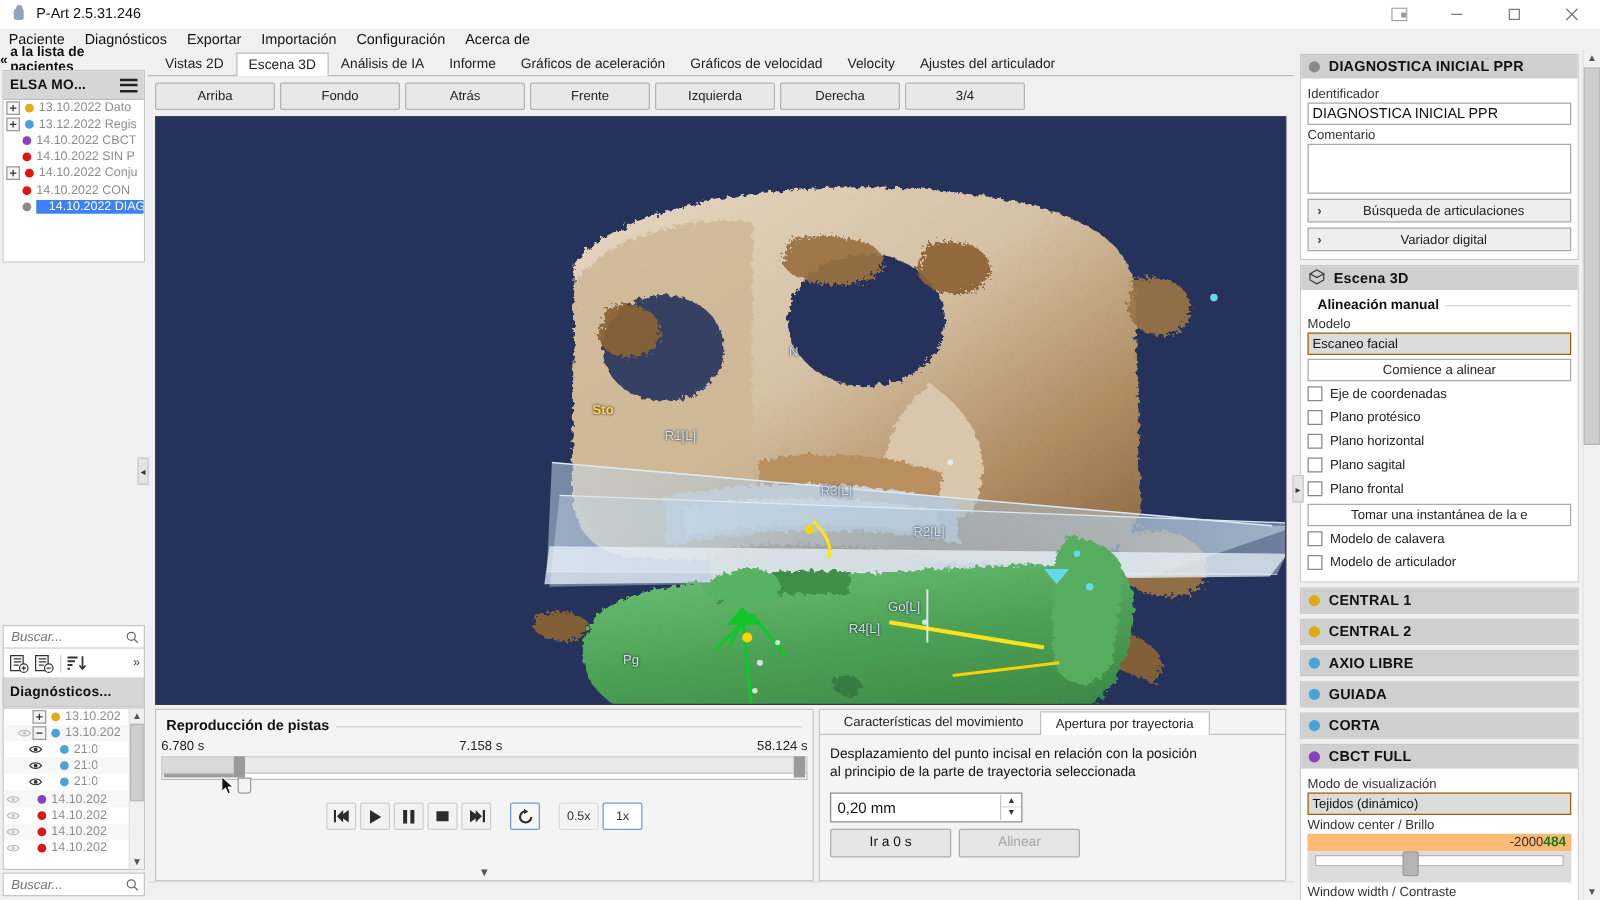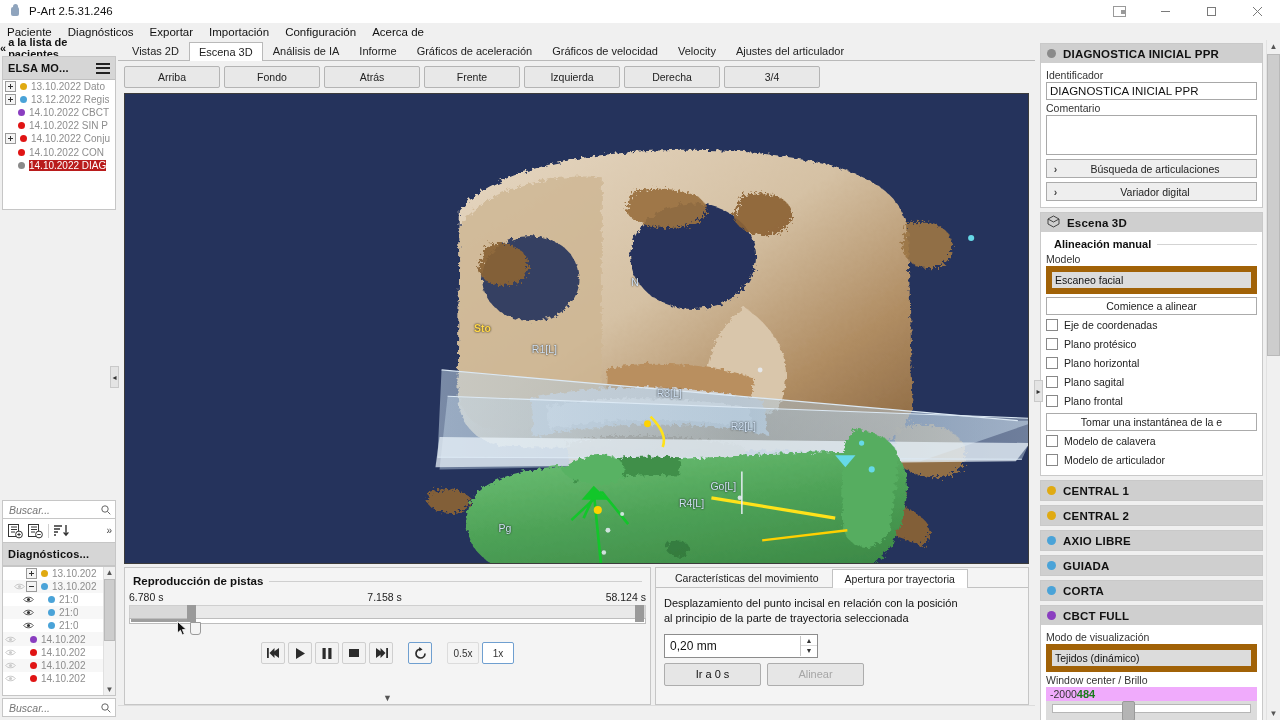--- a/index.html
+++ b/index.html
@@ -33,21 +33,21 @@
   .leftcol{width:118px;flex:0 0 118px;display:flex;flex-direction:column;background:#f0f0f0;position:relative;}
   .backlink{height:16px;display:flex;align-items:center;justify-content:center;gap:2px;font-size:11px;color:#111;font-weight:bold;}
   .panel-box{margin:0 2px;border:1px solid #c6c6c6;background:#fff;display:flex;flex-direction:column;min-height:0;}
   .panel-head{height:22px;background:#d6d6d6;display:flex;align-items:center;padding:0 5px;flex:0 0 auto;border-bottom:1px solid #c0c0c0;}
   .panel-head .ptitle{font-size:11px;font-weight:bold;color:#111;flex:1 1 auto;letter-spacing:.2px;}
   .hamburger{width:14px;height:11px;display:flex;flex-direction:column;justify-content:space-between;}
   .hamburger i{display:block;height:2px;background:#222;}
   .tree{flex:1 1 auto;overflow:hidden;background:#fff;}
   .trow{height:13.1px;display:flex;align-items:center;font-size:10px;color:#8d8d8d;white-space:nowrap;padding-left:2px;}
   .trow.alt{background:#f7f7f7;}
-  .trow.sel .lbl{background:#b91c1c;color:#fff;}
+  .trow.sel .lbl{background:#3b82f6;color:#fff;padding-left:10px;}
   .exp{width:9px;height:9px;border:1px solid #9a9a9a;background:#f4f4f4;margin-right:2px;flex:0 0 auto;position:relative;}
   .exp.none{border:none;background:none;}
   .exp::before{content:"";position:absolute;left:1.5px;top:3.5px;width:5px;height:1px;background:#333;}
   .exp.plus::after{content:"";position:absolute;left:3.5px;top:1.5px;width:1px;height:5px;background:#333;}
   .exp.none::before,.exp.none::after{display:none;}
   .dot{width:7px;height:7px;border-radius:50%;margin:0 4px 0 2px;flex:0 0 auto;}
   .eye{width:11px;height:9px;margin-right:1px;flex:0 0 auto;}
   .lbl{overflow:hidden;text-overflow:clip;}
   .searchbar{height:17px;border:1px solid #c6c6c6;background:#fff;margin:2px 2px 0 2px;display:flex;align-items:center;padding:0 4px;flex:0 0 auto;}
   .searchbar input{border:0;outline:0;flex:1 1 auto;font-size:10.5px;font-style:italic;color:#9a9a9a;font-family:"Liberation Sans",sans-serif;background:transparent;width:10px;}
@@ -123,26 +123,26 @@
   .acc-body{padding:4px 5px 6px 5px;background:#fff;}
   .fldlabel{font-size:10.5px;color:#333;margin:2px 0 1px 0;}
   .textin{height:16px;border:1px solid #a8a8a8;background:#fff;display:flex;align-items:center;padding:0 3px;font-size:11.5px;color:#111;white-space:nowrap;overflow:hidden;}
   .textarea{height:38px;border:1px solid #a8a8a8;background:#fff;}
   .wide-btn{height:17px;margin-top:4px;border:1px solid #ababab;background:#eee;display:flex;align-items:center;font-size:10.5px;color:#222;}
   .wide-btn .chev{width:17px;text-align:center;font-weight:bold;color:#444;}
   .wide-btn .lb{flex:1 1 auto;text-align:center;padding-right:10px;white-space:nowrap;overflow:hidden;}
   .subhdr{display:flex;align-items:center;gap:6px;margin:2px 0 3px 8px;}
   .subhdr .st{font-size:11px;font-weight:bold;color:#111;white-space:nowrap;}
   .subhdr .sl{flex:1 1 auto;height:1px;background:#d3d3d3;}
-  .combo{height:16px;border:6px solid #a16207;background:#dcdcdc;display:flex;align-items:center;padding:0 3px;font-size:10.5px;color:#111;}
+  .combo{height:16px;border:1px solid #a16207;background:#dcdcdc;display:flex;align-items:center;padding:0 3px;font-size:10.5px;color:#111;}
   .plain-btn{height:16px;margin-top:3px;border:1px solid #ababab;background:#fff;display:flex;align-items:center;justify-content:center;font-size:10.5px;color:#222;white-space:nowrap;overflow:hidden;}
   .cbrow{display:flex;align-items:center;gap:6px;height:19px;}
   .cbox{width:10px;height:10px;border:1px solid #888;background:#fff;flex:0 0 auto;}
   .cbrow .ct{font-size:10.5px;color:#222;white-space:nowrap;}
-  .sliderlab{display:flex;justify-content:flex-start;align-items:center;font-size:10.5px;color:#333;background:#f0abfc;padding:1px 4px;}
+  .sliderlab{display:flex;justify-content:flex-end;align-items:center;font-size:10.5px;color:#333;background:#fdba74;padding:1px 4px;}
   .sliderlab .vv{font-weight:bold;color:#1a7a1a;font-size:11px;}
   .sliderwrap{background:#dcdcdc;padding:0 3px 3px 3px;position:relative;height:22px;}
   .sl-track{position:absolute;left:6px;right:6px;top:3px;height:7px;background:#fff;border:1px solid #b6b6b6;}
   .sl-thumb{position:absolute;top:0;width:11px;height:18px;background:#b4b4b4;border:1px solid #9a9a9a;border-radius:2px;}
   .rvscroll{width:13px;flex:0 0 auto;background:#f0f0f0;display:flex;flex-direction:column;align-items:center;border-left:1px solid #e2e2e2;}
   .rvscroll .arr{font-size:8px;color:#555;height:13px;line-height:13px;}
   .rvscroll .thumb{width:11px;background:#cdcdcd;border:1px solid #b9b9b9;margin:1px 0;}
   .rcollapse{position:absolute;left:-1px;top:50%;width:7px;height:20px;display:flex;align-items:center;justify-content:center;font-size:8px;color:#333;background:#e4e4e4;border:1px solid #c9c9c9;}
   .statusbar{height:14px;flex:0 0 auto;background:#f0f0f0;border-top:1px solid #dcdcdc;}
 </style>

